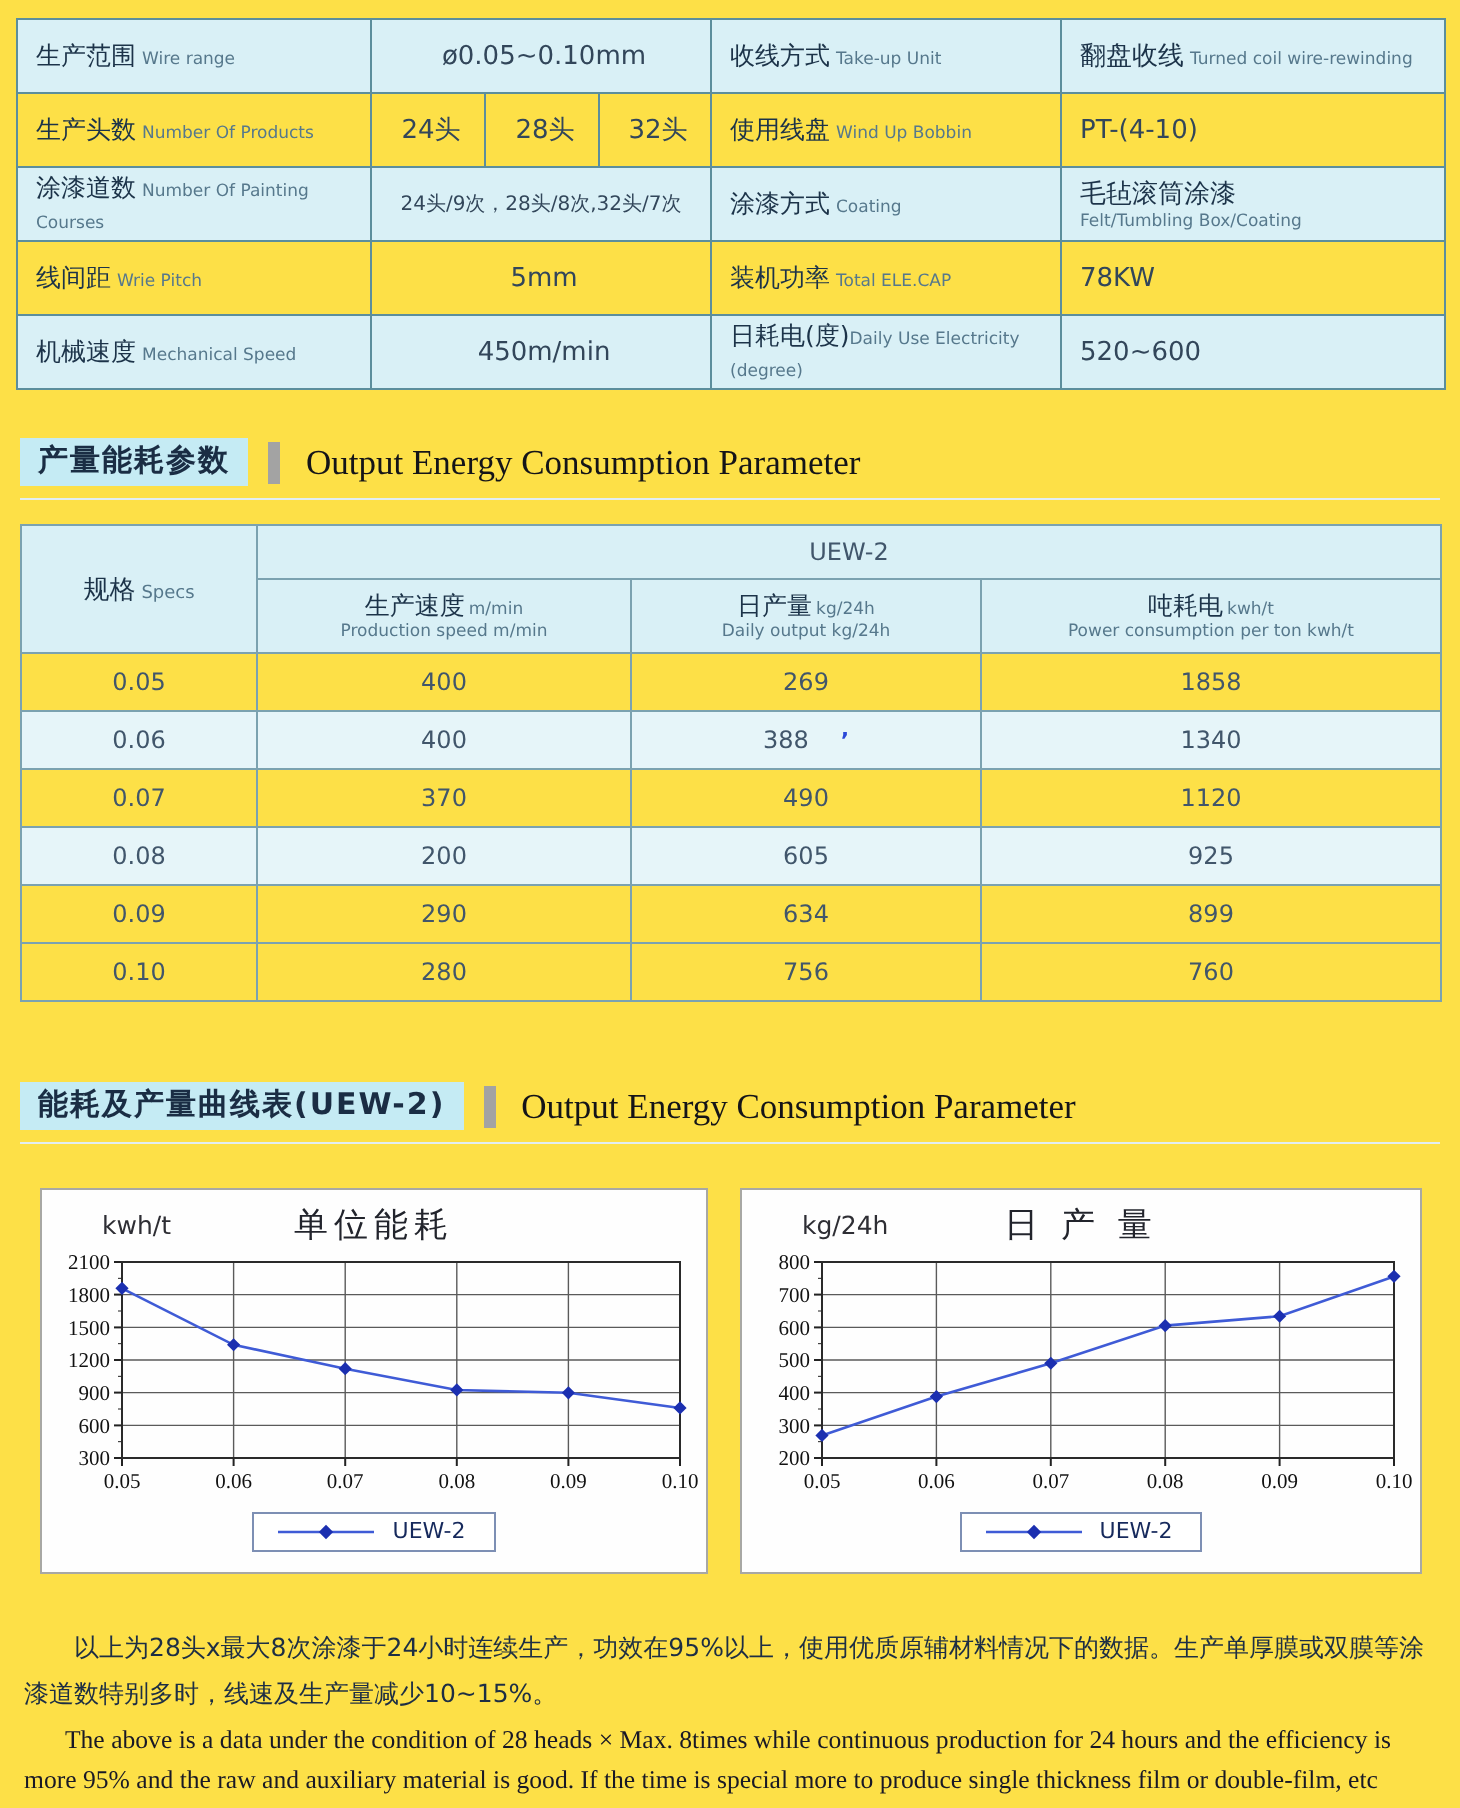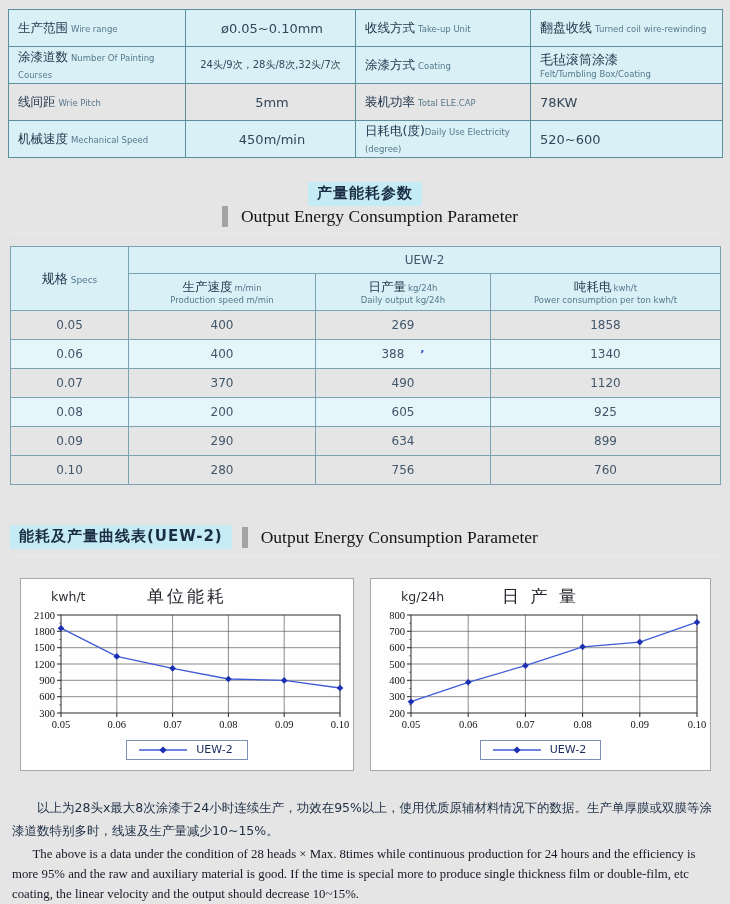--- a/index.html
+++ b/index.html
@@ -1,36 +1,36 @@
 <!DOCTYPE html>
 <html><head>
 <meta charset="utf-8">
 <style>
   html,body{margin:0;padding:0;background:#ffffff;}
   .page{
-    position:relative;width:730px;height:904px;background:#e5e5e5;
+    position:relative;width:730px;height:904px;background:#fde047;
     font-family:"DejaVu Sans","Liberation Sans",sans-serif;color:#21384e;overflow:hidden;
   }
   
   table{border-collapse:collapse;table-layout:fixed;}
   .spec-table{margin:9px 0 0 8px;width:714px;}
   .spec-table td{border:1px solid #5c8e9c;padding:2px 6px 2px 9px;vertical-align:middle;font-size:13px;}
   .spec-table tr{height:37px;}
   .spec-table tr.tall{height:36px;}
   .bg-cyan{background:#d9f0f6;}
   .lbl .zh{font-size:12.5px;color:#1c3349;}
   .lbl .en{font-size:8.5px;color:#56788c;margin-left:3px;}
   .val-c{text-align:center;color:#32465a;margin-top:32px;}
   .val-l{text-align:left;color:#32465a;}
   .val-l .zh{font-size:13px;color:#1c3349;}
   .val-l .en{font-size:8.5px;color:#56788c;margin-left:3px;}
   .val-l .blk{display:block;margin:0;}
   
   .sec{display:flex;align-items:center;border-bottom:1px solid #e2eef2;padding-bottom:6px;}
-  .sec1{margin:24px 0 0 10px;width:710px;flex-direction:column;}
+  .sec1{margin:24px 0 0 10px;width:710px;}
   .sec2{margin:40px 0 0 10px;width:710px;}
   .zh-badge{background:#c5ebf4;padding:2px 9px 3px 9px;font-size:15px;font-weight:bold;color:#1a2d44;letter-spacing:1px;}
   .en-title{font-family:"Liberation Serif","DejaVu Serif",serif;font-size:17.5px;color:#141418;
     margin-left:10px;padding-left:13px;border-left:6px solid #a3a3a3;line-height:1.2;}
   
   .out-table{margin:12px 0 0 10px;width:710px;}
   .out-table td{border:1px solid #7ba2b0;text-align:center;vertical-align:middle;font-size:12px;color:#41566b;padding:1px 2px;}
   .out-table tr.h1{height:27px;}
   .out-table tr.h2{height:37px;}
   .out-table tr.dr{height:29px;}
@@ -74,20 +74,28 @@
         <col style="width:56px">
         <col style="width:175px">
         <col style="width:192px">
       </colgroup>
     <tbody>
         <tr class="bg-cyan">
       <td class="lbl"><span class="zh">生产范围</span><span class="en">Wire range</span></td>
       <td class="val-c" colspan="3">ø0.05~0.10mm</td>
       <td class="lbl"><span class="zh">收线方式</span><span class="en">Take-up Unit</span></td>
       <td class="val-l"><span class="zh">翻盘收线</span><span class="en">Turned coil wire-rewinding</span></td>
+    </tr>
+    <tr>
+      <td class="lbl"><span class="zh">生产头数</span><span class="en">Number Of Products</span></td>
+      <td class="val-c">24头</td>
+      <td class="val-c">28头</td>
+      <td class="val-c">32头</td>
+      <td class="lbl"><span class="zh">使用线盘</span><span class="en">Wind Up Bobbin</span></td>
+      <td class="val-l">PT-(4-10)</td>
     </tr>
     <tr class="bg-cyan tall">
       <td class="lbl"><span class="zh">涂漆道数</span><span class="en">Number Of Painting Courses</span></td>
       <td class="val-c" colspan="3" style="font-size:10px;padding:2px 1px;">24头/9次，28头/8次,32头/7次</td>
       <td class="lbl"><span class="zh">涂漆方式</span><span class="en">Coating</span></td>
       <td class="val-l">
             <span class="zh blk">毛毡滚筒涂漆</span>
             <span class="en blk" style="margin-left:0;">Felt/Tumbling Box/Coating</span>
           </td>
     </tr>

